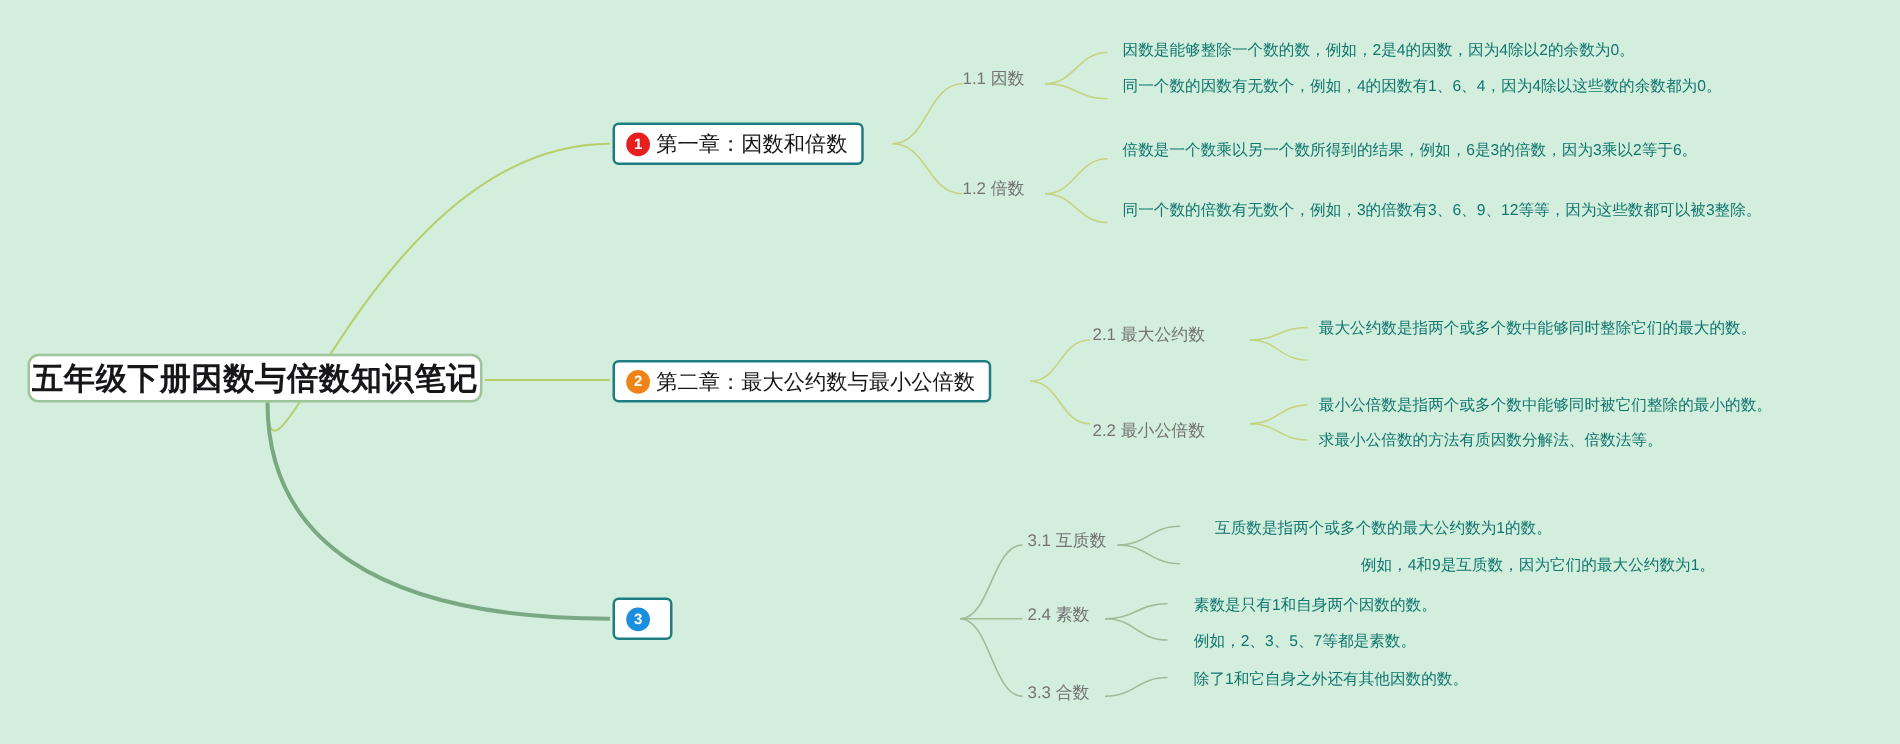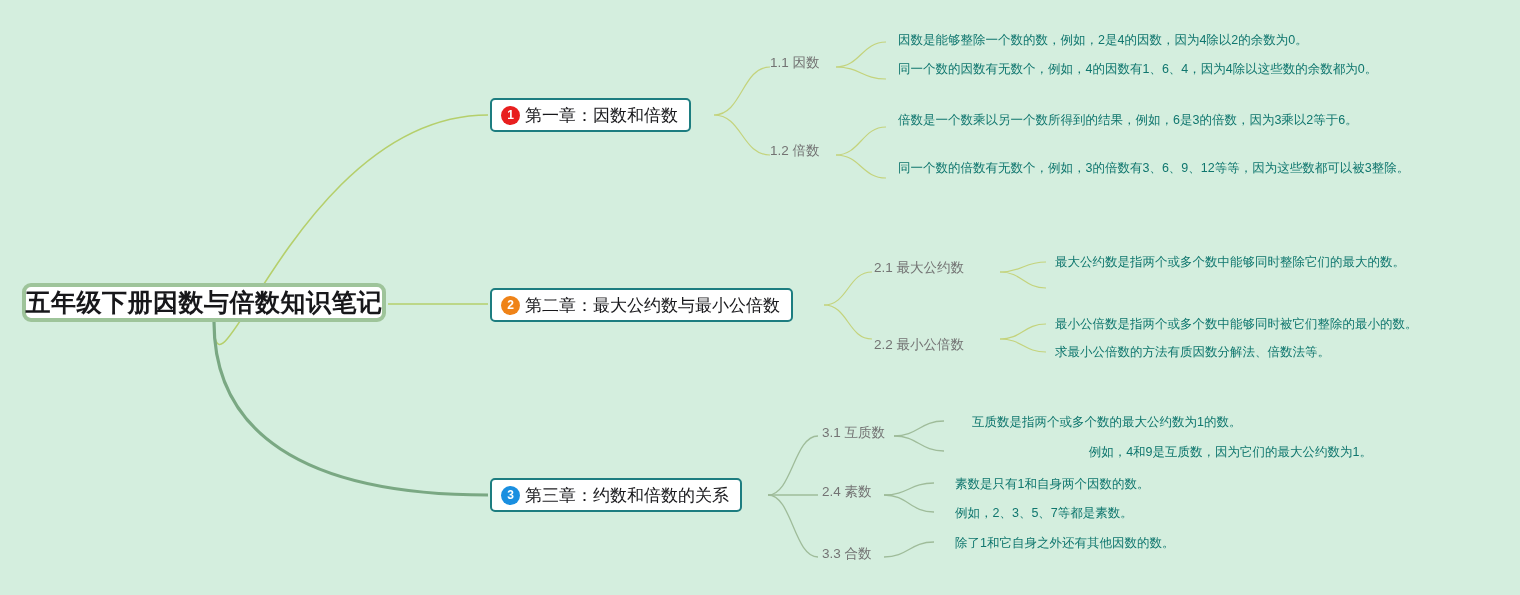--- a/index.html
+++ b/index.html
@@ -29,21 +29,21 @@
   }
 
   
   .root-node {
     position: absolute;
     left: 22px;
     top: 283px;
     width: 364px;
     height: 39px;
     background: #ffffff;
-    border: 4px solid #22c55e;
+    border: 2px solid #22c55e;
     border-radius: 9px;
     display: flex;
     align-items: center;
     justify-content: center;
     box-sizing: border-box;
   }
   .root-label {
     font-size: 25px;
     font-weight: bold;
     color: #17171a;
@@ -170,21 +170,20 @@
 
   <div class="subtopic" style="left:874px; top:259px;">2.1 最大公约数</div>
   <div class="subtopic" style="left:874px; top:336px;">2.2 最小公倍数</div>
 
   <div class="leaf" style="left:1055px; top:253px; width:420px;">最大公约数是指两个或多个数中能够同时整除它们的最大的数。</div>
   <div class="leaf" style="left:1055px; top:315px; width:420px;">最小公倍数是指两个或多个数中能够同时被它们整除的最小的数。</div>
   <div class="leaf" style="left:1055px; top:343px; width:420px;">求最小公倍数的方法有质因数分解法、倍数法等。</div>
 
   <div class="chapter-node" id="chapter-3">
     <span class="chapter-badge" style="background: rgb(26, 143, 224);">3</span>
-    <span class="chapter-label">第三章：约数和倍数的关系</span>
   </div>
 
   <div class="subtopic" style="left:822px; top:424px;">3.1 互质数</div>
   <div class="subtopic" style="left:822px; top:483px;">2.4 素数</div>
   <div class="subtopic" style="left:822px; top:545px;">3.3 合数</div>
 
   <div class="leaf" style="left:972px; top:413px; width:400px;">互质数是指两个或多个数的最大公约数为1的数。</div>
   <div class="leaf" style="left:972px; top:443px; width:400px;text-align:right;">例如，4和9是互质数，因为它们的最大公约数为1。</div>
   <div class="leaf" style="left:955px; top:475px; width:400px;">素数是只有1和自身两个因数的数。</div>
   <div class="leaf" style="left:955px; top:504px; width:400px;">例如，2、3、5、7等都是素数。</div>

